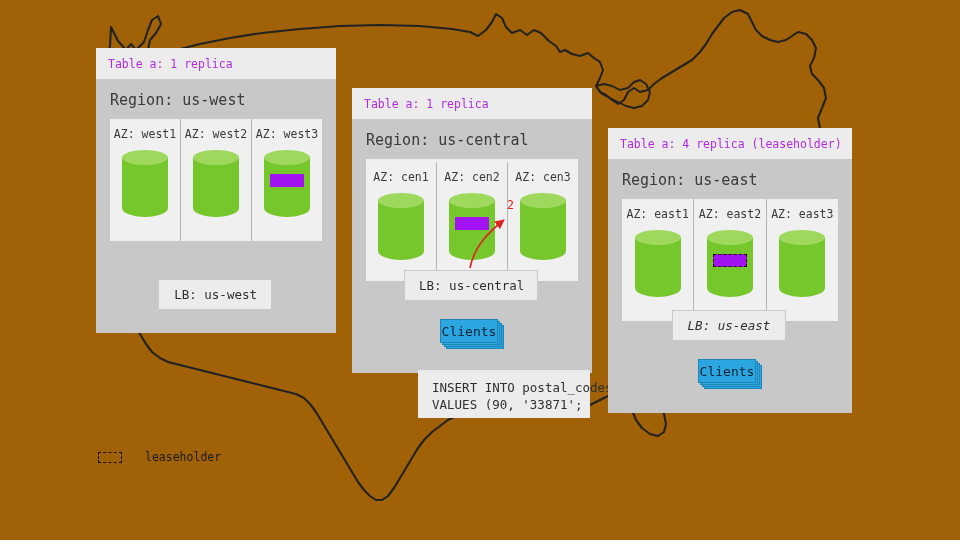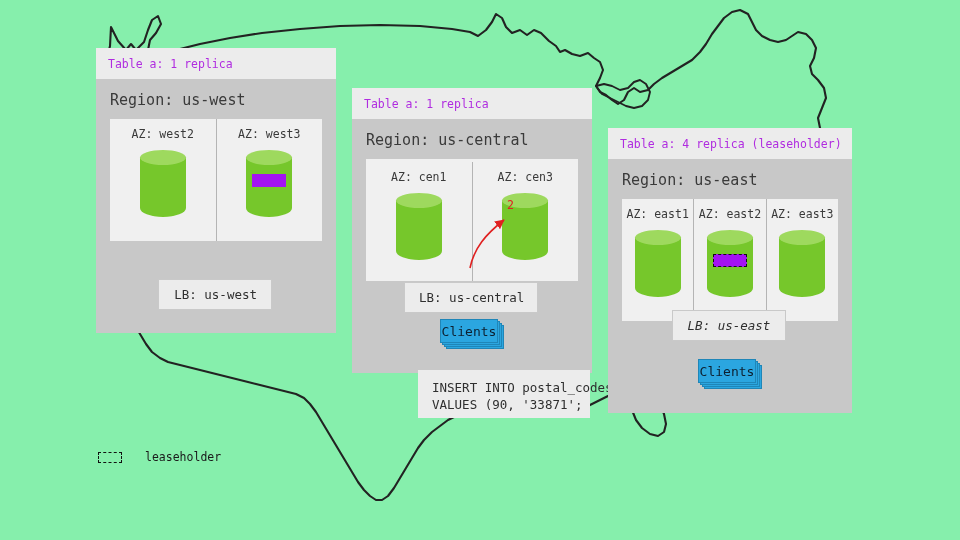--- a/index.html
+++ b/index.html
@@ -4,21 +4,21 @@
 <style>
   html, body {
     margin: 0;
     padding: 0;
     background: #ffffff;
   }
   #canvas {
     position: relative;
     width: 960px;
     height: 540px;
-    background: #86efac;
+    background: #a16207;
     overflow: hidden;
     font-family: "DejaVu Sans Mono", "Liberation Mono", monospace;
   }
   #usmap {
     position: absolute;
     left: 0; top: 0;
     width: 960px; height: 540px;
     pointer-events: none;
   }
 
@@ -247,20 +247,27 @@
   </svg>
 
   <div class="region-panel" style="left:96px; top:48px; width:240px; height:285px;">
     <div class="panel-header">
       <div class="table-label">Table a: 1 replica</div>
     </div>
     <div class="panel-body">
       <div class="region-title">Region: us-west</div>
       <div class="az-container" style="height:122px;">
         <div class="az-cell">
+          <div class="az-label">AZ: west1</div>
+          <div class="cyl">
+            <div class="cyl-body"></div>
+            <div class="cyl-top"></div>
+          </div>
+        </div>
+        <div class="az-cell">
           <div class="az-label">AZ: west2</div>
           <div class="cyl">
             <div class="cyl-body"></div>
             <div class="cyl-top"></div>
           </div>
         </div>
         <div class="az-cell">
           <div class="az-label">AZ: west3</div>
           <div class="cyl">
             <div class="cyl-body"></div>
@@ -284,20 +291,28 @@
       <div class="table-label">Table a: 1 replica</div>
     </div>
     <div class="panel-body">
       <div class="region-title">Region: us-central</div>
       <div class="az-container" style="height:122px;align-items:flex-end;">
         <div class="az-cell">
           <div class="az-label">AZ: cen1</div>
           <div class="cyl">
             <div class="cyl-body"></div>
             <div class="cyl-top"></div>
+          </div>
+        </div>
+        <div class="az-cell">
+          <div class="az-label">AZ: cen2</div>
+          <div class="cyl">
+            <div class="cyl-body"></div>
+            <div class="cyl-top"></div>
+            <div class="replica-marker"></div>
           </div>
         </div>
         <div class="az-cell">
           <div class="az-label">AZ: cen3</div>
           <div class="cyl">
             <div class="cyl-body"></div>
             <div class="cyl-top"></div>
           </div>
         </div>
       </div>
@@ -306,21 +321,21 @@
     <svg class="arrow-svg" style="left:0; top:0; width:240px; height:285px;" viewBox="0 0 240 285" xmlns="http://www.w3.org/2000/svg">
       <defs>
         <marker id="arrowhead-central" markerWidth="7" markerHeight="7" refX="5.5" refY="3" orient="auto">
           <path d="M0,0 L6,3 L0,6 z" fill="#e02020"></path>
         </marker>
       </defs>
       <path d="M118,180 C122,160 134,146 152,132" fill="none" stroke="#e02020" stroke-width="1.6" marker-end="url(#arrowhead-central)"></path>
     </svg>
     <div class="arrow-count" style="left:155px; top:110px;">2</div>
 
-    <div class="lb-box" style="left:52px; top:194px; width:134px;">LB: us-central</div>
+    <div class="lb-box" style="left:52px; top:182px; width:134px;">LB: us-central</div>
     <div class="clients-wrap" style="left:88px; top:231px;">
       <div class="sheet s3"></div>
       <div class="sheet s2"></div>
       <div class="sheet s1"></div>
       <div class="sheet front">Clients</div>
     </div>
   </div>
 
   <div class="sql-box" style="left:418px; top:370px; width:172px; height:48px;">INSERT INTO postal_codes
 VALUES (90, '33871';</div>

